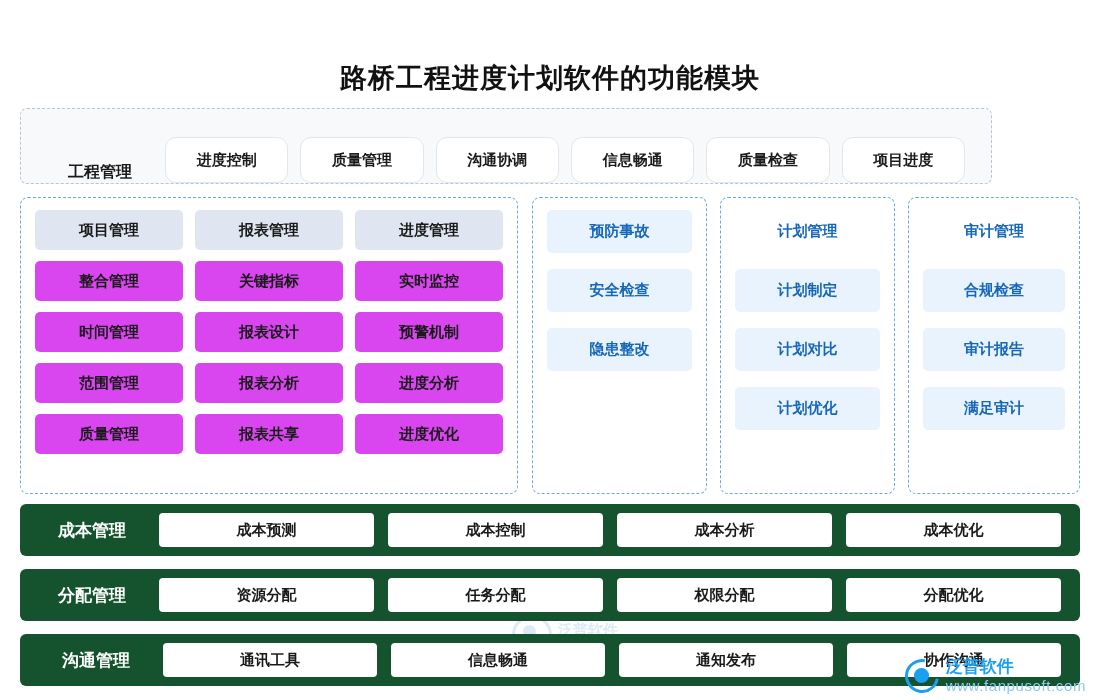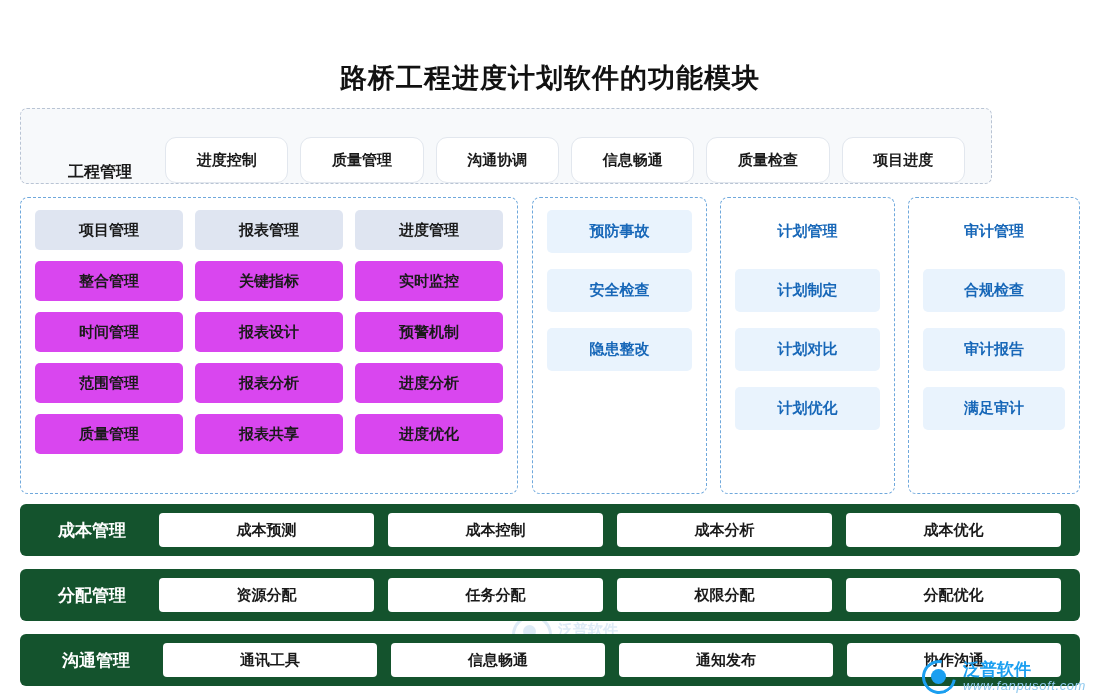--- a/index.html
+++ b/index.html
@@ -241,24 +241,23 @@
   }
   .wm-br .brand {
     line-height: 1.15;
   }
   .wm-br .brand .cn {
     font-size: 17px;
     font-weight: bold;
     color: #1b9ff0;
   }
   .wm-br .brand .en {
-    font-size: 13px;
+    font-size: 15px;
     color: #8fc9ee;
     letter-spacing: 0.6px;
-    font-style: italic;
   }
 </style>
 </head>
 <body>
 
 <div class="page">
 
   <h1 class="title">路桥工程进度计划软件的功能模块</h1>
 
   <div class="topbar">

